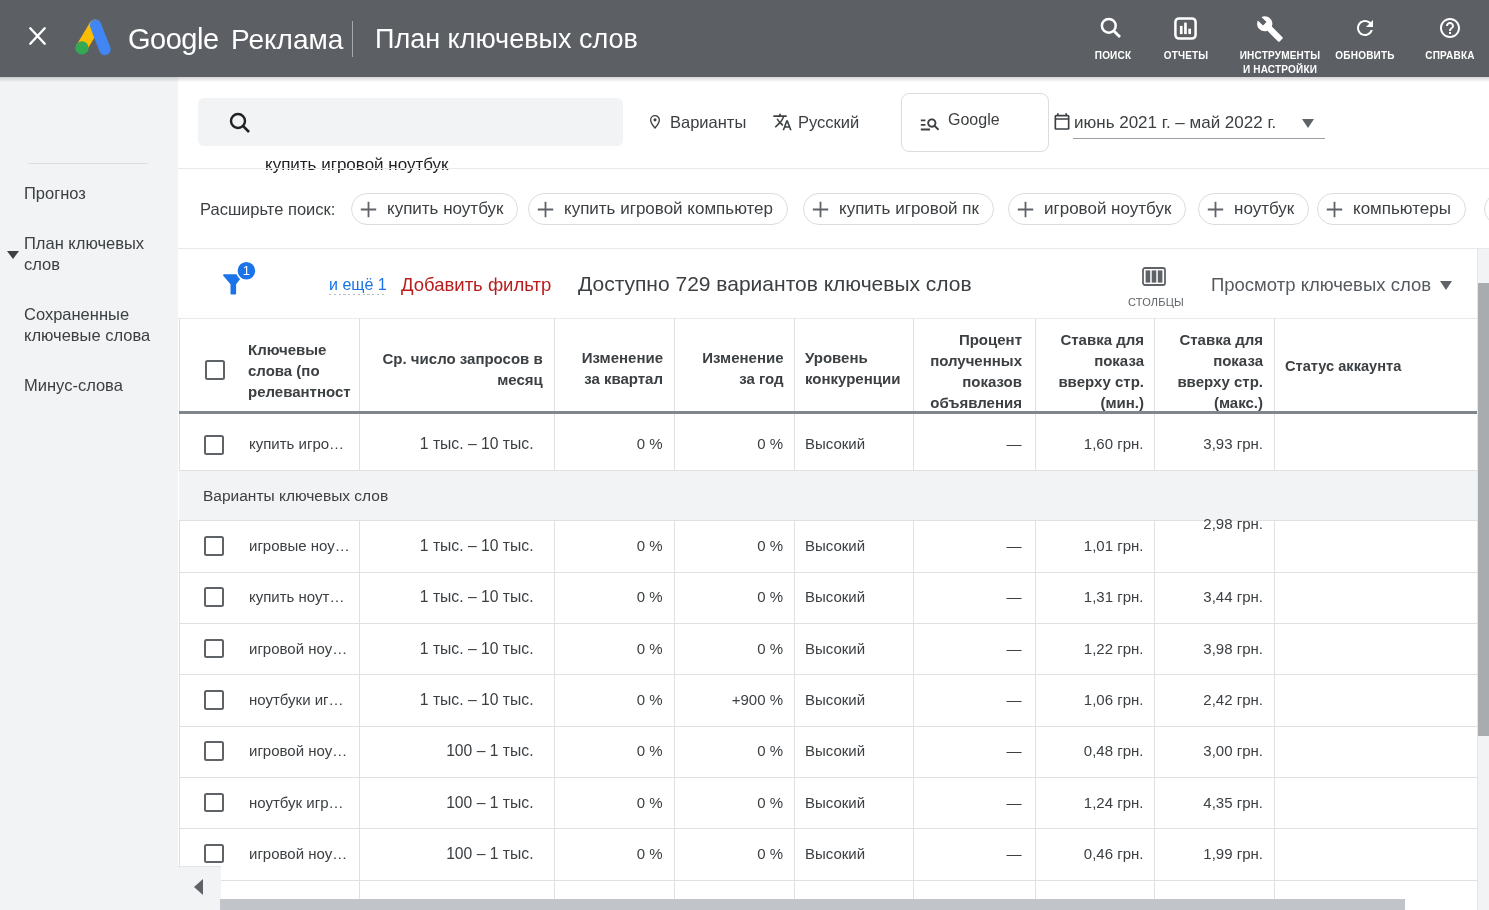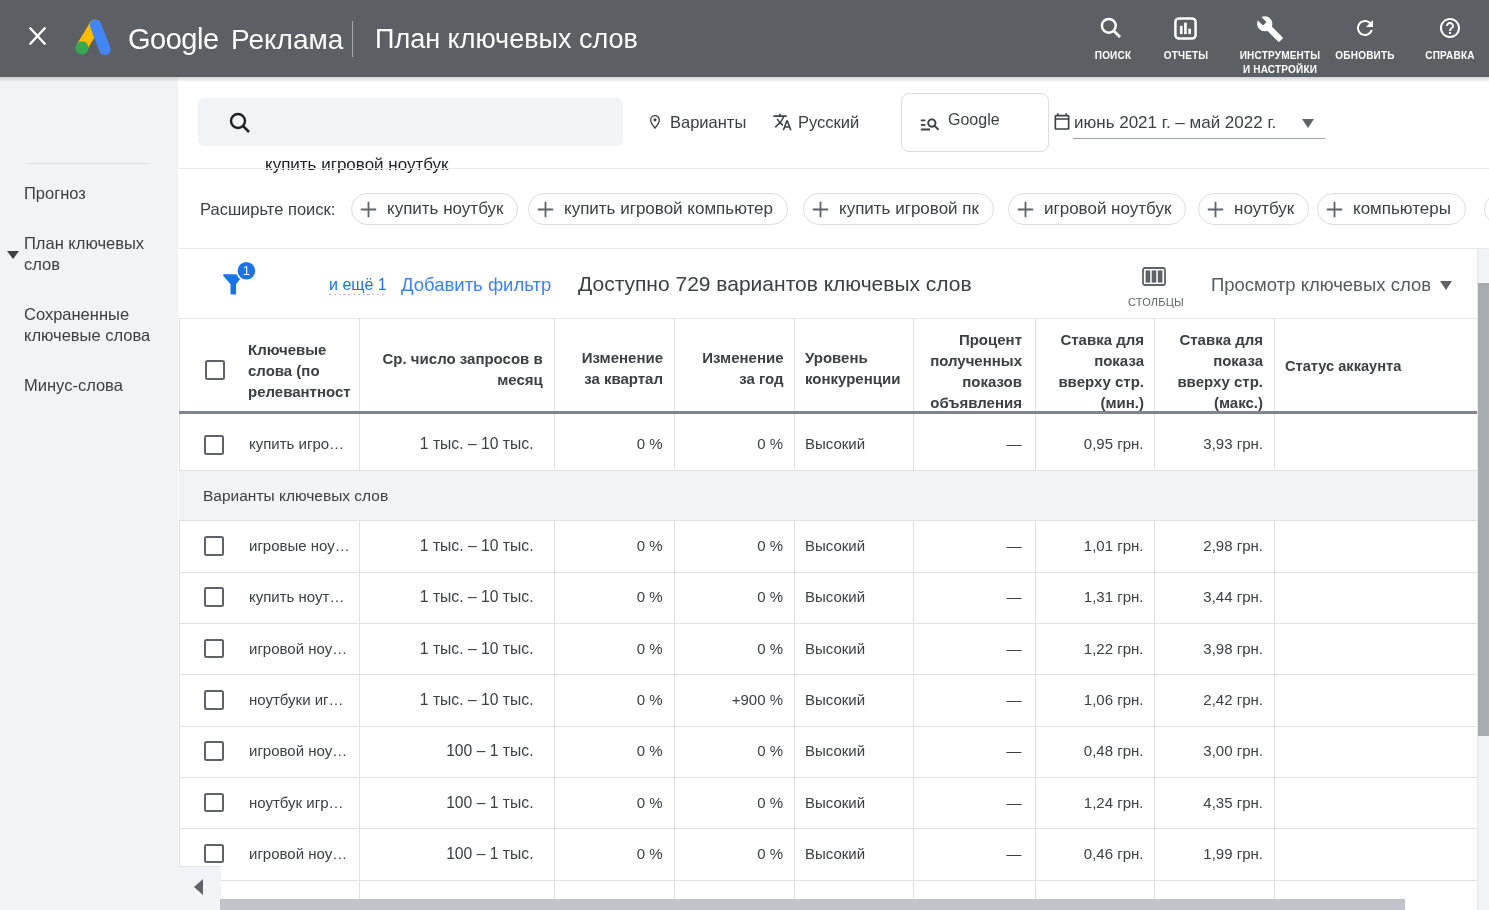--- a/index.html
+++ b/index.html
@@ -146,21 +146,21 @@
 <div class="chip" style="left:1484px;width:60px"></div>
 <div class="hdiv" style="top:248px;width:1311px"></div>
 
 <svg class="abs" style="left:220px;top:258px" width="40" height="40" viewBox="0 0 40 40">
   <path fill="#1a73e8" d="M4.0 16.2h18.0c0.8 0 1.25 0.95 0.75 1.6L16.1 26.3v9.2c0 0.55-0.45 1.0-1.0 1.0h-3.6c-0.55 0-1.0-0.45-1.0-1.0v-9.2L3.25 17.8C2.75 17.15 3.2 16.2 4.0 16.2z"></path>
   <circle cx="26.4" cy="12.8" r="9.6" fill="#1a73e8" stroke="#fff" stroke-width="1.6"></circle>
   <text x="26.4" y="17.3" font-size="13" fill="#fff" text-anchor="middle" font-family="Liberation Sans">1</text>
 </svg>
 <div class="abs flt-blue" style="left:329px;top:276px;font-size:16px">и ещё 1</div>
 <div class="abs" style="left:328.8px;top:293.8px;width:58px;height:1.6px;background:repeating-linear-gradient(90deg,#b9bdc2 0 2.2px,transparent 2.2px 4.8px)"></div>
-<div class="abs" style="left:401px;top:274px;font-size:18.5px;color:#3b82f6">Добавить фильтр</div>
+<div class="abs" style="left:401px;top:274px;font-size:18.5px;color:#b91c1c">Добавить фильтр</div>
 <div class="abs" style="left:578px;top:272px;font-size:21px;color:#3c4043">Доступно 729 вариантов ключевых слов</div>
 <svg class="abs" style="left:1142px;top:267px" width="24" height="19" viewBox="0 0 24 19">
     <rect x="1" y="1" width="22" height="17" rx="2" fill="none" stroke="#5f6368" stroke-width="1.8"></rect>
     <rect x="3.6" y="3.4" width="4.6" height="12.2" fill="#5f6368"></rect>
     <rect x="9.7" y="3.4" width="4.6" height="12.2" fill="#5f6368"></rect>
     <rect x="15.8" y="3.4" width="4.6" height="12.2" fill="#5f6368"></rect>
   </svg>
 <div class="abs" style="left:1128px;top:295.5px;font-size:11px;color:#5f6368;letter-spacing:.2px">СТОЛБЦЫ</div>
 <div class="abs" style="left:1211px;top:274px;font-size:18.5px;color:#555a5f">Просмотр ключевых слов</div>
 <div class="tri" style="left:1440px;top:281px"></div>
@@ -206,31 +206,31 @@
 <div class="hdr ra" style="right:345px;top:328.5px">Ставка для<br>показа<br>вверху стр.<br>(мин.)</div>
 <div class="hdr ra" style="right:226px;top:328.5px">Ставка для<br>показа<br>вверху стр.<br>(макс.)</div>
 <div class="hdr" style="left:1285px;top:355.5px;font-size:14.6px">Статус аккаунта</div>
 <div class="cb" style="left:204px;top:435px"></div>
 <div class="cell" style="left:249px;top:434.5px">купить игро…</div>
 <div class="cell ra" style="right:955.5px;top:434.5px;font-size:15.7px">1 тыс. – 10 тыс.</div>
 <div class="cell ra" style="right:826.5px;top:434.5px">0 %</div>
 <div class="cell ra" style="right:706px;top:434.5px">0 %</div>
 <div class="cell" style="left:805px;top:434.5px">Высокий</div>
 <div class="cell ra" style="right:467.5px;top:434.5px">—</div>
-<div class="cell ra" style="right:345.5px;top:434.5px">0,95 грн.</div>
+<div class="cell ra" style="right:345.5px;top:434.5px">1,60 грн.</div>
 <div class="cell ra" style="right:226px;top:434.5px">3,93 грн.</div>
 <div class="cb" style="left:204px;top:536.0px"></div>
 <div class="cell" style="left:249px;top:537.0px">игровые ноу…</div>
 <div class="cell ra" style="right:955.5px;top:537.0px;font-size:15.7px">1 тыс. – 10 тыс.</div>
 <div class="cell ra" style="right:826.5px;top:537.0px">0 %</div>
 <div class="cell ra" style="right:706px;top:537.0px">0 %</div>
 <div class="cell" style="left:805px;top:537.0px">Высокий</div>
 <div class="cell ra" style="right:467.5px;top:537.0px">—</div>
 <div class="cell ra" style="right:345.5px;top:537.0px">1,01 грн.</div>
-<div class="cell ra" style="right:226px;top:537.0px">2,98 грн.</div>
+<div class="cell ra" style="right:226px;top:515px">2,98 грн.</div>
 <div class="cb" style="left:204px;top:587.4px"></div>
 <div class="cell" style="left:249px;top:588.4px">купить ноут…</div>
 <div class="cell ra" style="right:955.5px;top:588.4px;font-size:15.7px">1 тыс. – 10 тыс.</div>
 <div class="cell ra" style="right:826.5px;top:588.4px">0 %</div>
 <div class="cell ra" style="right:706px;top:588.4px">0 %</div>
 <div class="cell" style="left:805px;top:588.4px">Высокий</div>
 <div class="cell ra" style="right:467.5px;top:588.4px">—</div>
 <div class="cell ra" style="right:345.5px;top:588.4px">1,31 грн.</div>
 <div class="cell ra" style="right:226px;top:588.4px">3,44 грн.</div>
 <div class="cb" style="left:204px;top:638.7px"></div>

